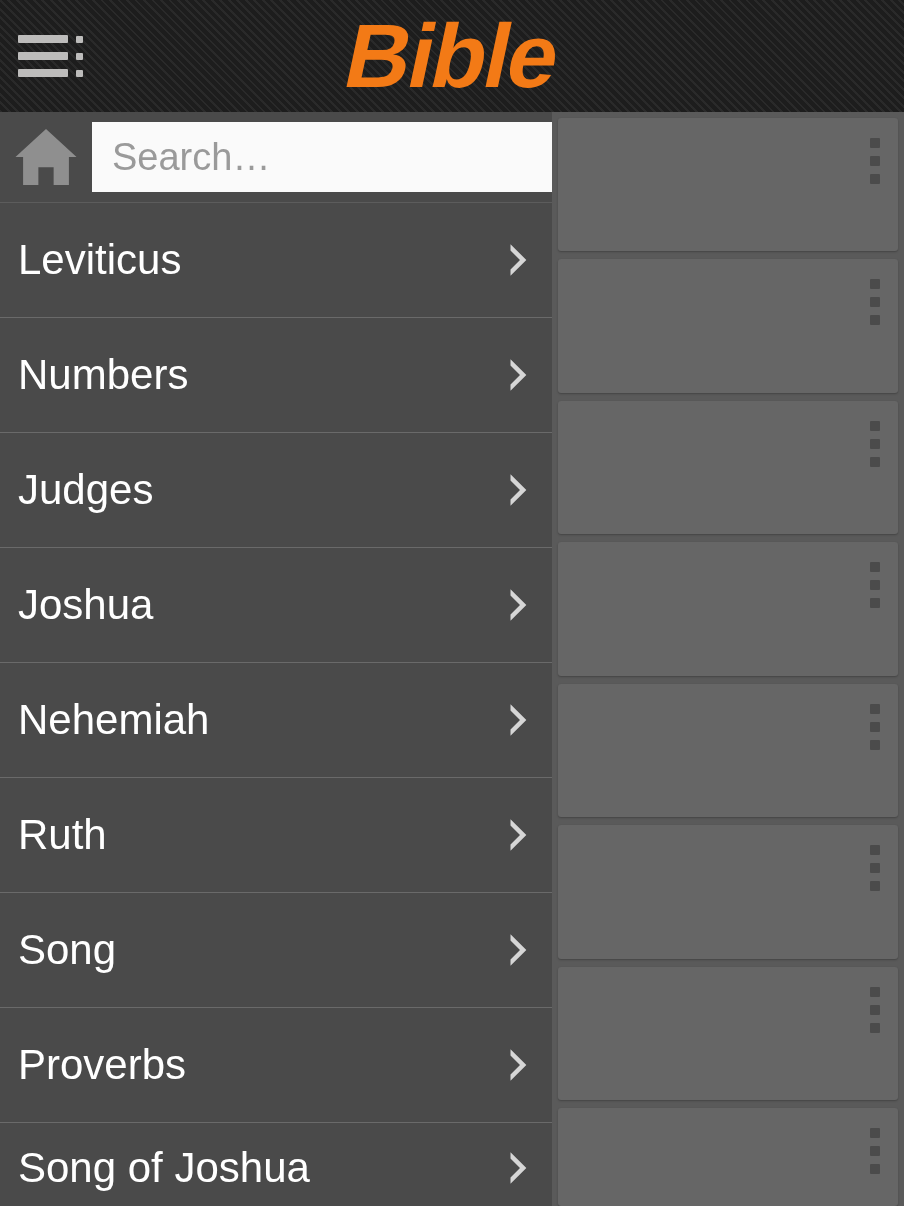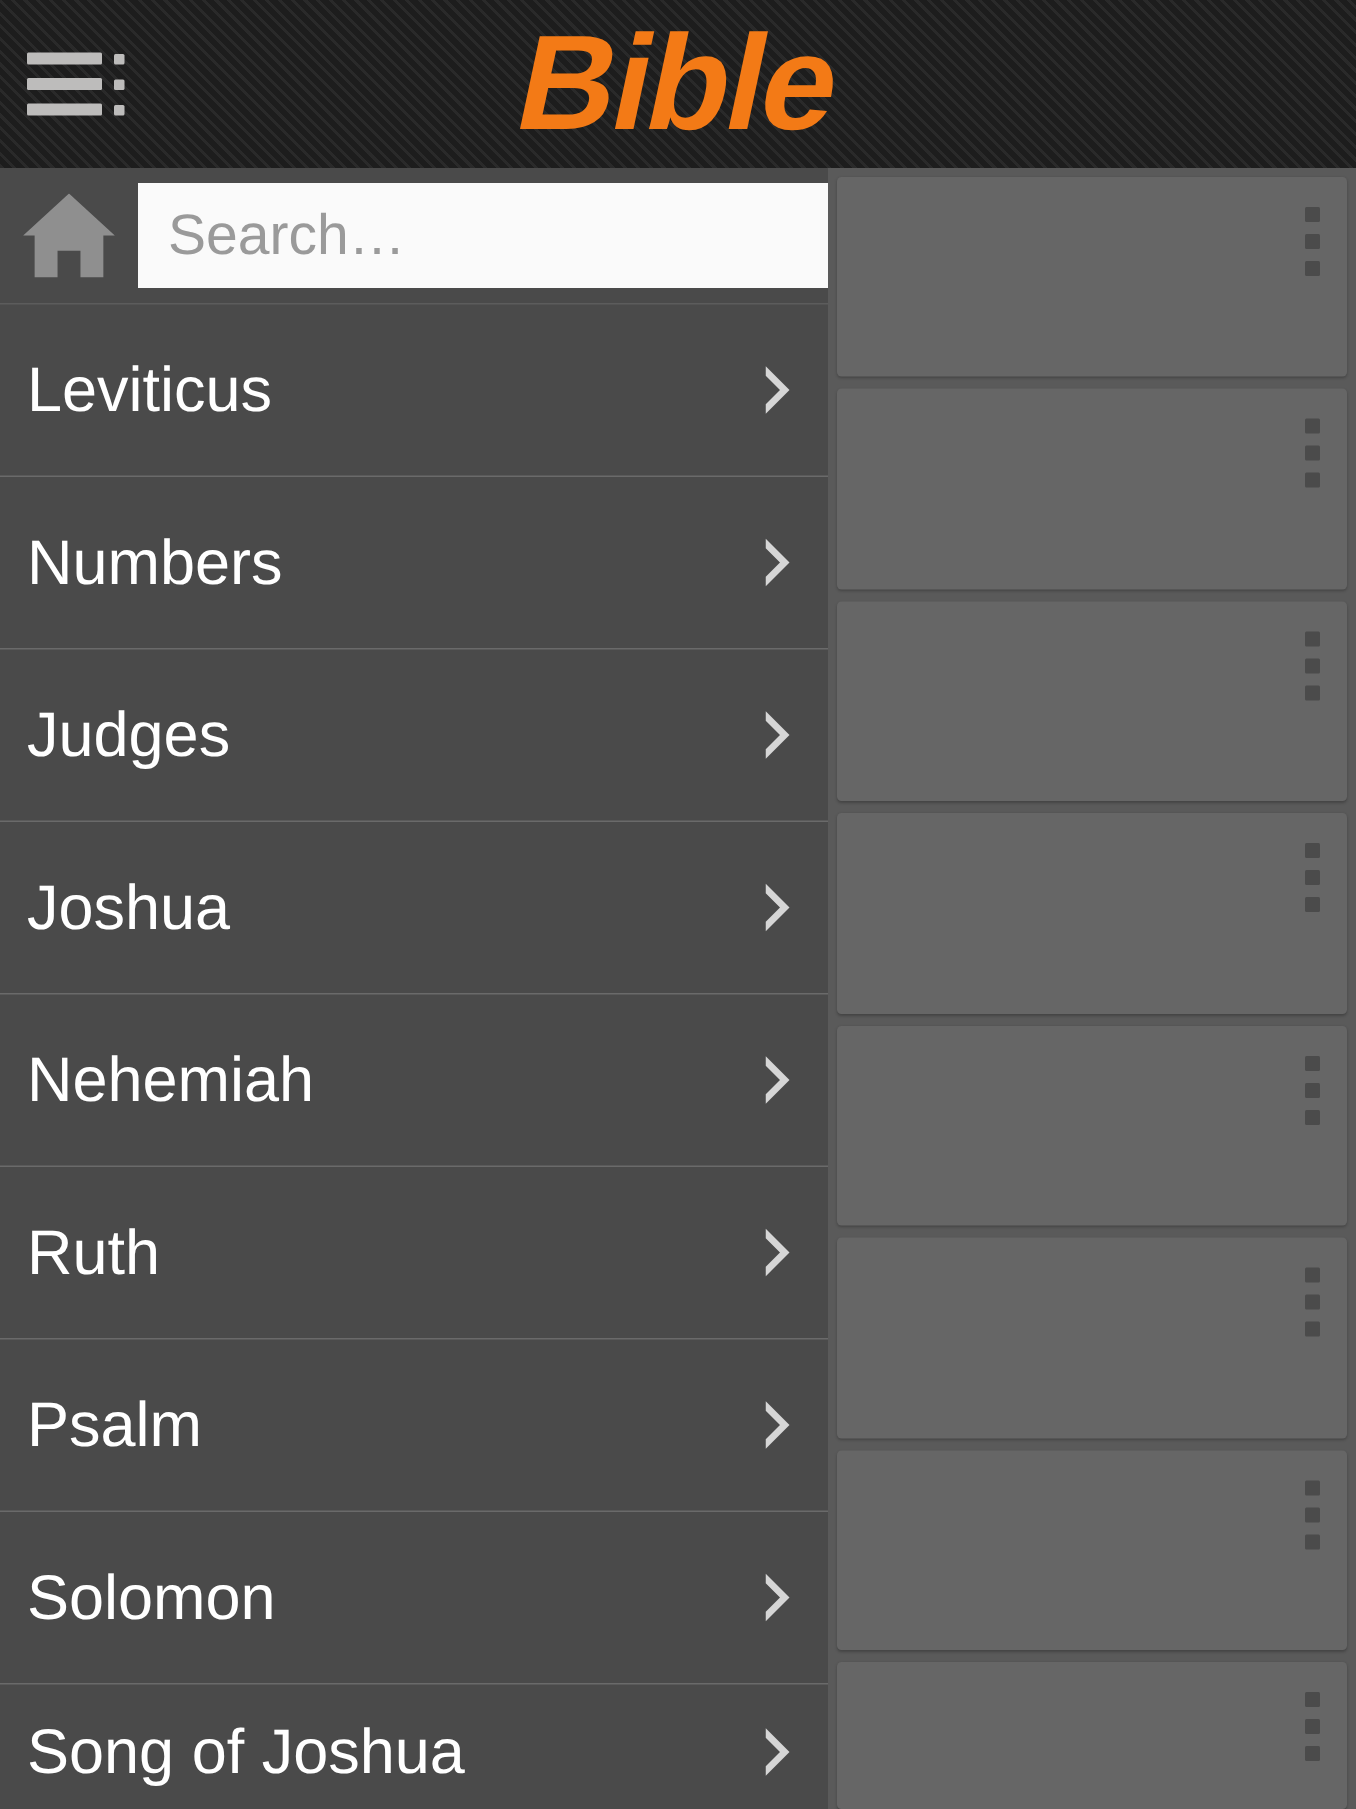--- a/index.html
+++ b/index.html
@@ -185,27 +185,27 @@
             <path d="M2 2 L12 12 L2 22 L2 18 L8 12 L2 6 Z"></path>
           </svg>
       </div>
       <div class="menu-item">
         <span>Ruth</span>
         <svg class="chevron" viewBox="0 0 16 24">
             <path d="M2 2 L12 12 L2 22 L2 18 L8 12 L2 6 Z"></path>
           </svg>
       </div>
       <div class="menu-item">
-        <span>Psalm</span>
-        <svg class="chevron" viewBox="0 0 16 24">
-            <path d="M2 2 L12 12 L2 22 L2 18 L8 12 L2 6 Z"></path>
-          </svg>
-      </div>
-      <div class="menu-item">
-        <span>Solomon</span>
+        <span>Song</span>
+        <svg class="chevron" viewBox="0 0 16 24">
+            <path d="M2 2 L12 12 L2 22 L2 18 L8 12 L2 6 Z"></path>
+          </svg>
+      </div>
+      <div class="menu-item">
+        <span>Proverbs</span>
         <svg class="chevron" viewBox="0 0 16 24">
             <path d="M2 2 L12 12 L2 22 L2 18 L8 12 L2 6 Z"></path>
           </svg>
       </div>
       <div class="menu-item">
         <span>Song of Joshua</span>
         <svg class="chevron" viewBox="0 0 16 24">
             <path d="M2 2 L12 12 L2 22 L2 18 L8 12 L2 6 Z"></path>
           </svg>
       </div>

